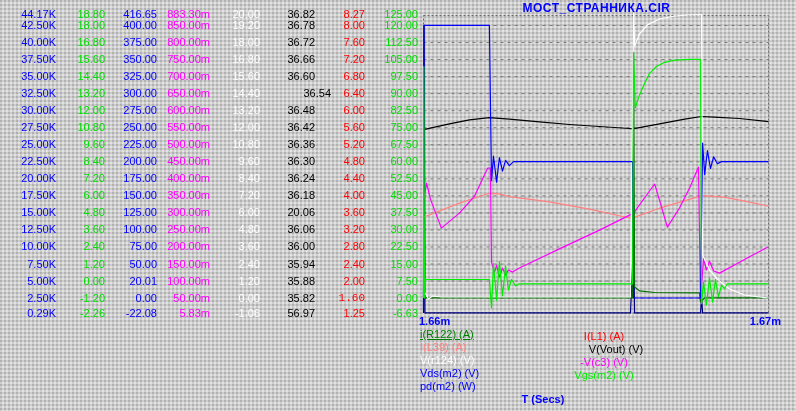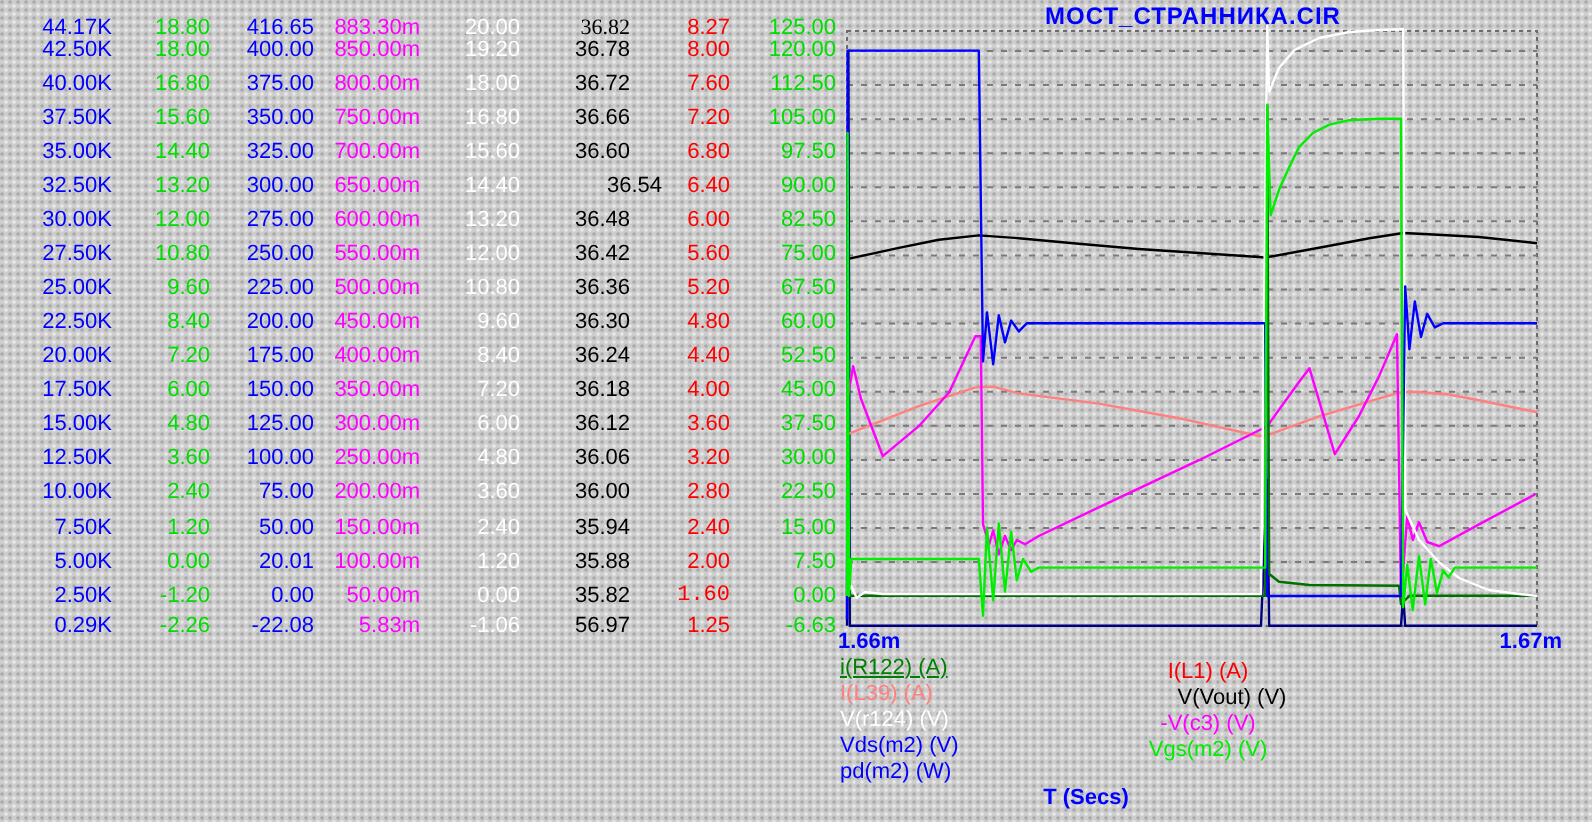--- a/index.html
+++ b/index.html
@@ -121,33 +121,33 @@
     <span class="axlbl" style="right: 536px; top: 156.296px; color: rgb(255, 255, 255);">9.60</span>
     <span class="axlbl" style="right: 536px; top: 173.333px; color: rgb(255, 255, 255);">8.40</span>
     <span class="axlbl" style="right: 536px; top: 190.37px; color: rgb(255, 255, 255);">7.20</span>
     <span class="axlbl" style="right: 536px; top: 207.407px; color: rgb(255, 255, 255);">6.00</span>
     <span class="axlbl" style="right: 536px; top: 224.444px; color: rgb(255, 255, 255);">4.80</span>
     <span class="axlbl" style="right: 536px; top: 241.481px; color: rgb(255, 255, 255);">3.60</span>
     <span class="axlbl" style="right: 536px; top: 258.519px; color: rgb(255, 255, 255);">2.40</span>
     <span class="axlbl" style="right: 536px; top: 275.556px; color: rgb(255, 255, 255);">1.20</span>
     <span class="axlbl" style="right: 536px; top: 292.593px; color: rgb(255, 255, 255);">0.00</span>
     <span class="axlbl" style="right: 536px; top: 307.5px; color: rgb(255, 255, 255);">-1.06</span>
-    <span class="axlbl" style="right: 481px; top: 8.5px; color: rgb(0, 0, 0); font-family: Liberation Serif, serif;">36.82</span>
+    <span class="axlbl" style="right: 481px; top: 8.5px; color: rgb(0, 0, 0);">36.82</span>
     <span class="axlbl" style="right: 481px; top: 20px; color: rgb(0, 0, 0);">36.78</span>
     <span class="axlbl" style="right: 481px; top: 37.037px; color: rgb(0, 0, 0);">36.72</span>
     <span class="axlbl" style="right: 481px; top: 54.0741px; color: rgb(0, 0, 0);">36.66</span>
     <span class="axlbl" style="right: 481px; top: 71.1111px; color: rgb(0, 0, 0);">36.60</span>
     <span class="axlbl" style="right: 465px; top: 88.1481px; color: rgb(0, 0, 0);">36.54</span>
     <span class="axlbl" style="right: 481px; top: 105.185px; color: rgb(0, 0, 0);">36.48</span>
     <span class="axlbl" style="right: 481px; top: 122.222px; color: rgb(0, 0, 0);">36.42</span>
     <span class="axlbl" style="right: 481px; top: 139.259px; color: rgb(0, 0, 0);">36.36</span>
     <span class="axlbl" style="right: 481px; top: 156.296px; color: rgb(0, 0, 0);">36.30</span>
     <span class="axlbl" style="right: 481px; top: 173.333px; color: rgb(0, 0, 0);">36.24</span>
     <span class="axlbl" style="right: 481px; top: 190.37px; color: rgb(0, 0, 0);">36.18</span>
-    <span class="axlbl" style="right: 481px; top: 207.407px; color: rgb(0, 0, 0);">36.12</span>
+    <span class="axlbl" style="right: 481px; top: 207.407px; color: rgb(0, 0, 0);">20.06</span>
     <span class="axlbl" style="right: 481px; top: 224.444px; color: rgb(0, 0, 0);">36.06</span>
     <span class="axlbl" style="right: 481px; top: 241.481px; color: rgb(0, 0, 0);">36.00</span>
     <span class="axlbl" style="right: 481px; top: 258.519px; color: rgb(0, 0, 0);">35.94</span>
     <span class="axlbl" style="right: 481px; top: 275.556px; color: rgb(0, 0, 0);">35.88</span>
     <span class="axlbl" style="right: 481px; top: 292.593px; color: rgb(0, 0, 0);">35.82</span>
     <span class="axlbl" style="right: 481px; top: 307.5px; color: rgb(0, 0, 0);">56.97</span>
     <span class="axlbl" style="right: 431px; top: 8.5px; color: rgb(255, 0, 0);">8.27</span>
     <span class="axlbl" style="right: 431px; top: 20px; color: rgb(255, 0, 0);">8.00</span>
     <span class="axlbl" style="right: 431px; top: 37.037px; color: rgb(255, 0, 0);">7.60</span>
     <span class="axlbl" style="right: 431px; top: 54.0741px; color: rgb(255, 0, 0);">7.20</span>

